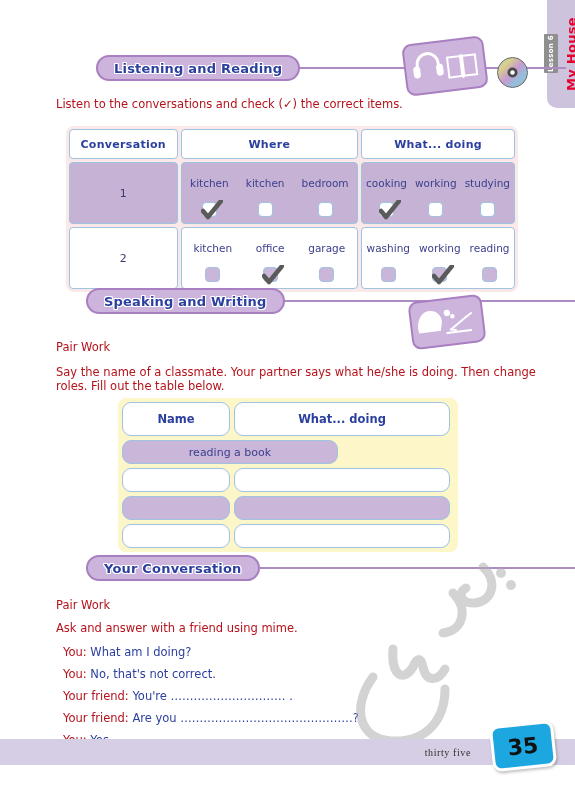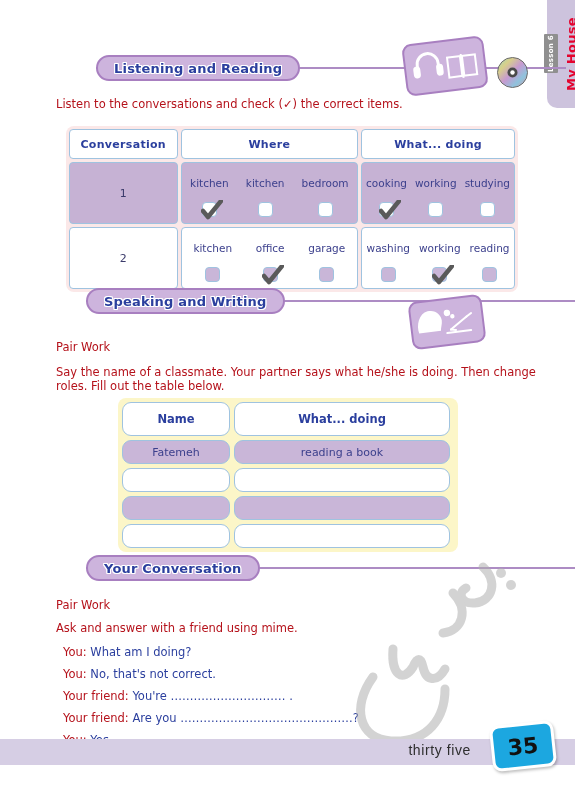--- a/index.html
+++ b/index.html
@@ -132,22 +132,22 @@
   .conv-line .who{color:#b5121b;margin-left:7px;}
   .conv-line .said{color:#2b3f9e;}
 
   
   #footer-band{
     position:absolute;left:0;bottom:22px;width:100%;height:26px;
     background:#d6cee4;
   }
   #page-word{
     position:absolute;right:104px;bottom:29px;
-    font-size:14px;color:#2e2e2e;letter-spacing:.6px;
-    font-family:Liberation Sans, sans-serif;
+    font-size:10px;color:#2e2e2e;letter-spacing:.6px;
+    font-family:Liberation Serif, serif;
   }
   #page-badge{
     position:absolute;right:20px;bottom:18px;
     width:58px;height:40px;
     background:#1ca7e0;border:3px solid #ffffff;
     border-radius:9px;transform:rotate(-6deg);
     display:flex;align-items:center;justify-content:center;
     box-shadow:1px 2px 3px rgba(0,0,0,.25);
   }
   #page-badge span{font-size:22px;font-weight:bold;color:#111;}
@@ -351,23 +351,20 @@
   <div class="t2-row">
     <div class="t2-cell t2-c1 t2-head">
       <span>Name</span>
     </div>
     <div class="t2-cell t2-c2 t2-head">
       <span>What... doing</span>
     </div>
   </div>
 
   <div class="t2-row">
-    <div class="t2-cell t2-c1 filled">
-      <span class="t2-val">Fatemeh</span>
-    </div>
     <div class="t2-cell t2-c2 filled">
       <span class="t2-val">reading a book</span>
     </div>
   </div>
 
   <div class="t2-row">
     <div class="t2-cell t2-c1">
       <span class="t2-val"></span>
     </div>
     <div class="t2-cell t2-c2">

